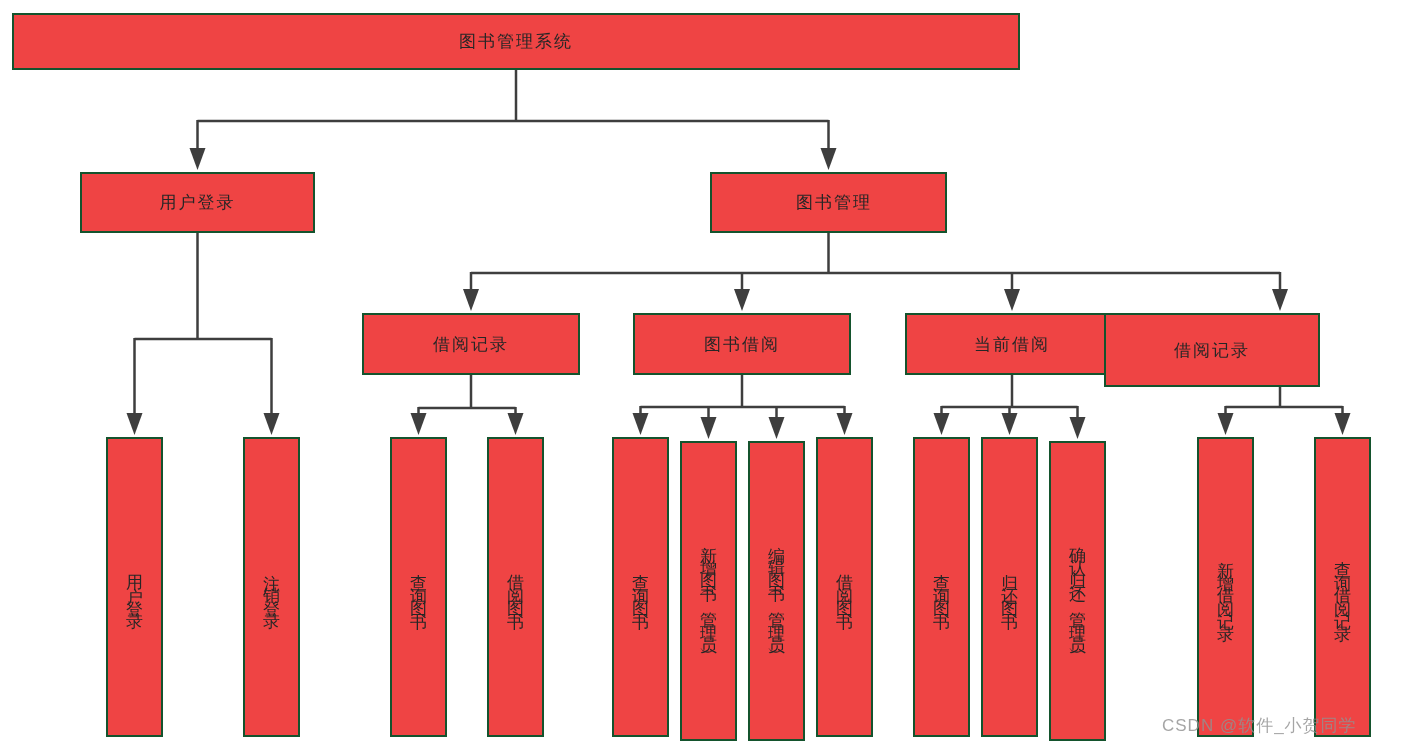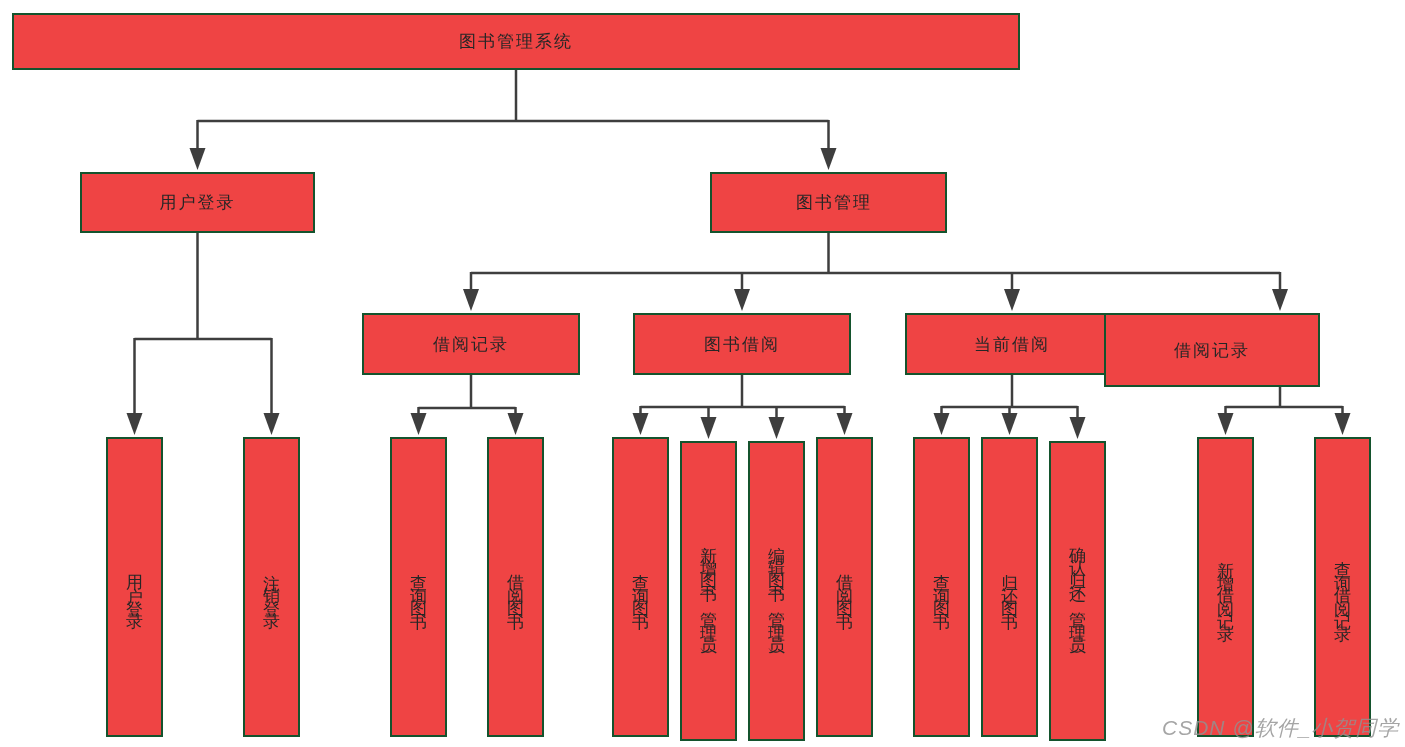--- a/index.html
+++ b/index.html
@@ -37,25 +37,24 @@
     text-orientation: upright;
     font-size: 17px;
     letter-spacing: 13px;
     line-height: 1;
   }
   .watermark {
     position: absolute;
     left: 1162px;
     top: 714px;
     z-index: 2;
-    font-size: 21px;
+    font-size: 17px;
     letter-spacing: 1px;
     color: rgba(145, 145, 145, 0.82);
     white-space: nowrap;
-    font-style: italic;
   }
 </style>
 </head>
 <body>
 
 <div class="stage">
 
   <svg class="connectors" width="1405" height="747" viewBox="0 0 1405 747">
     <g stroke="#3e3e3e" stroke-width="2.5" fill="none">
 

